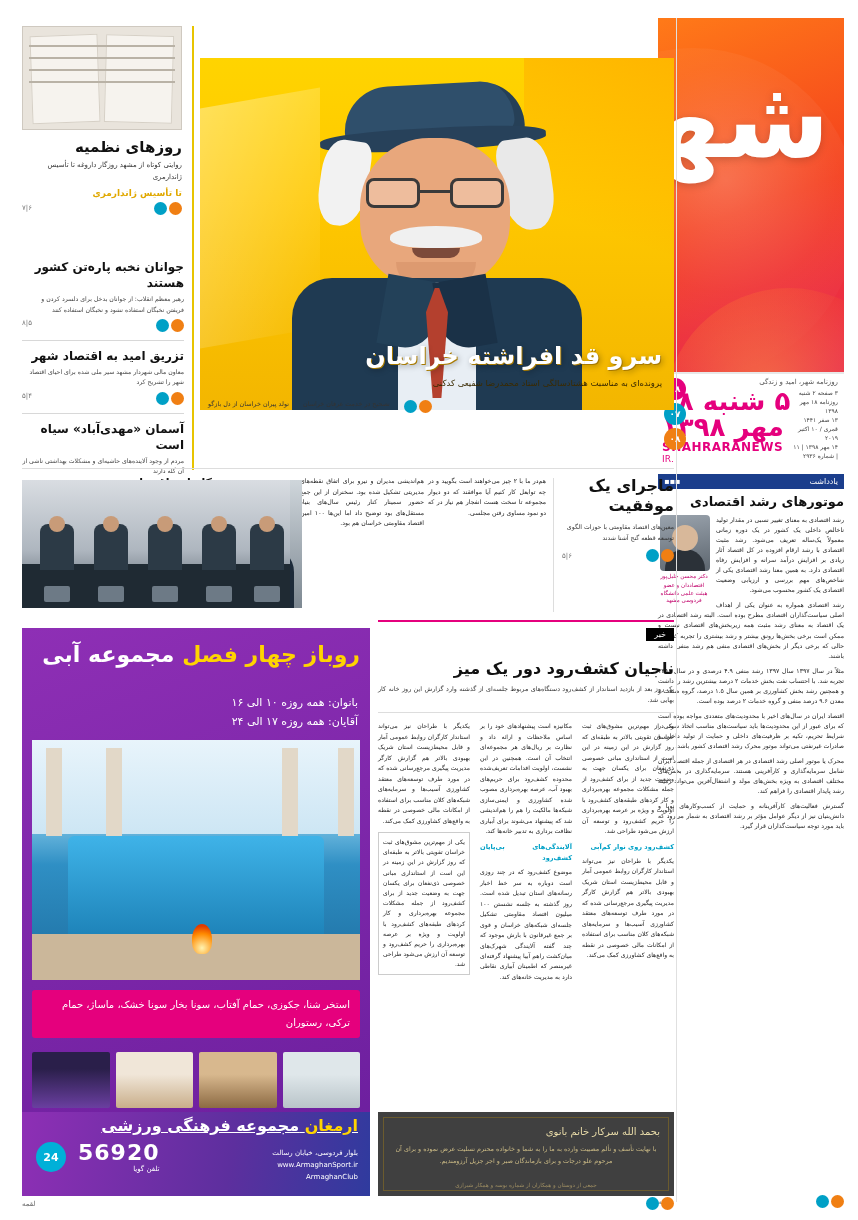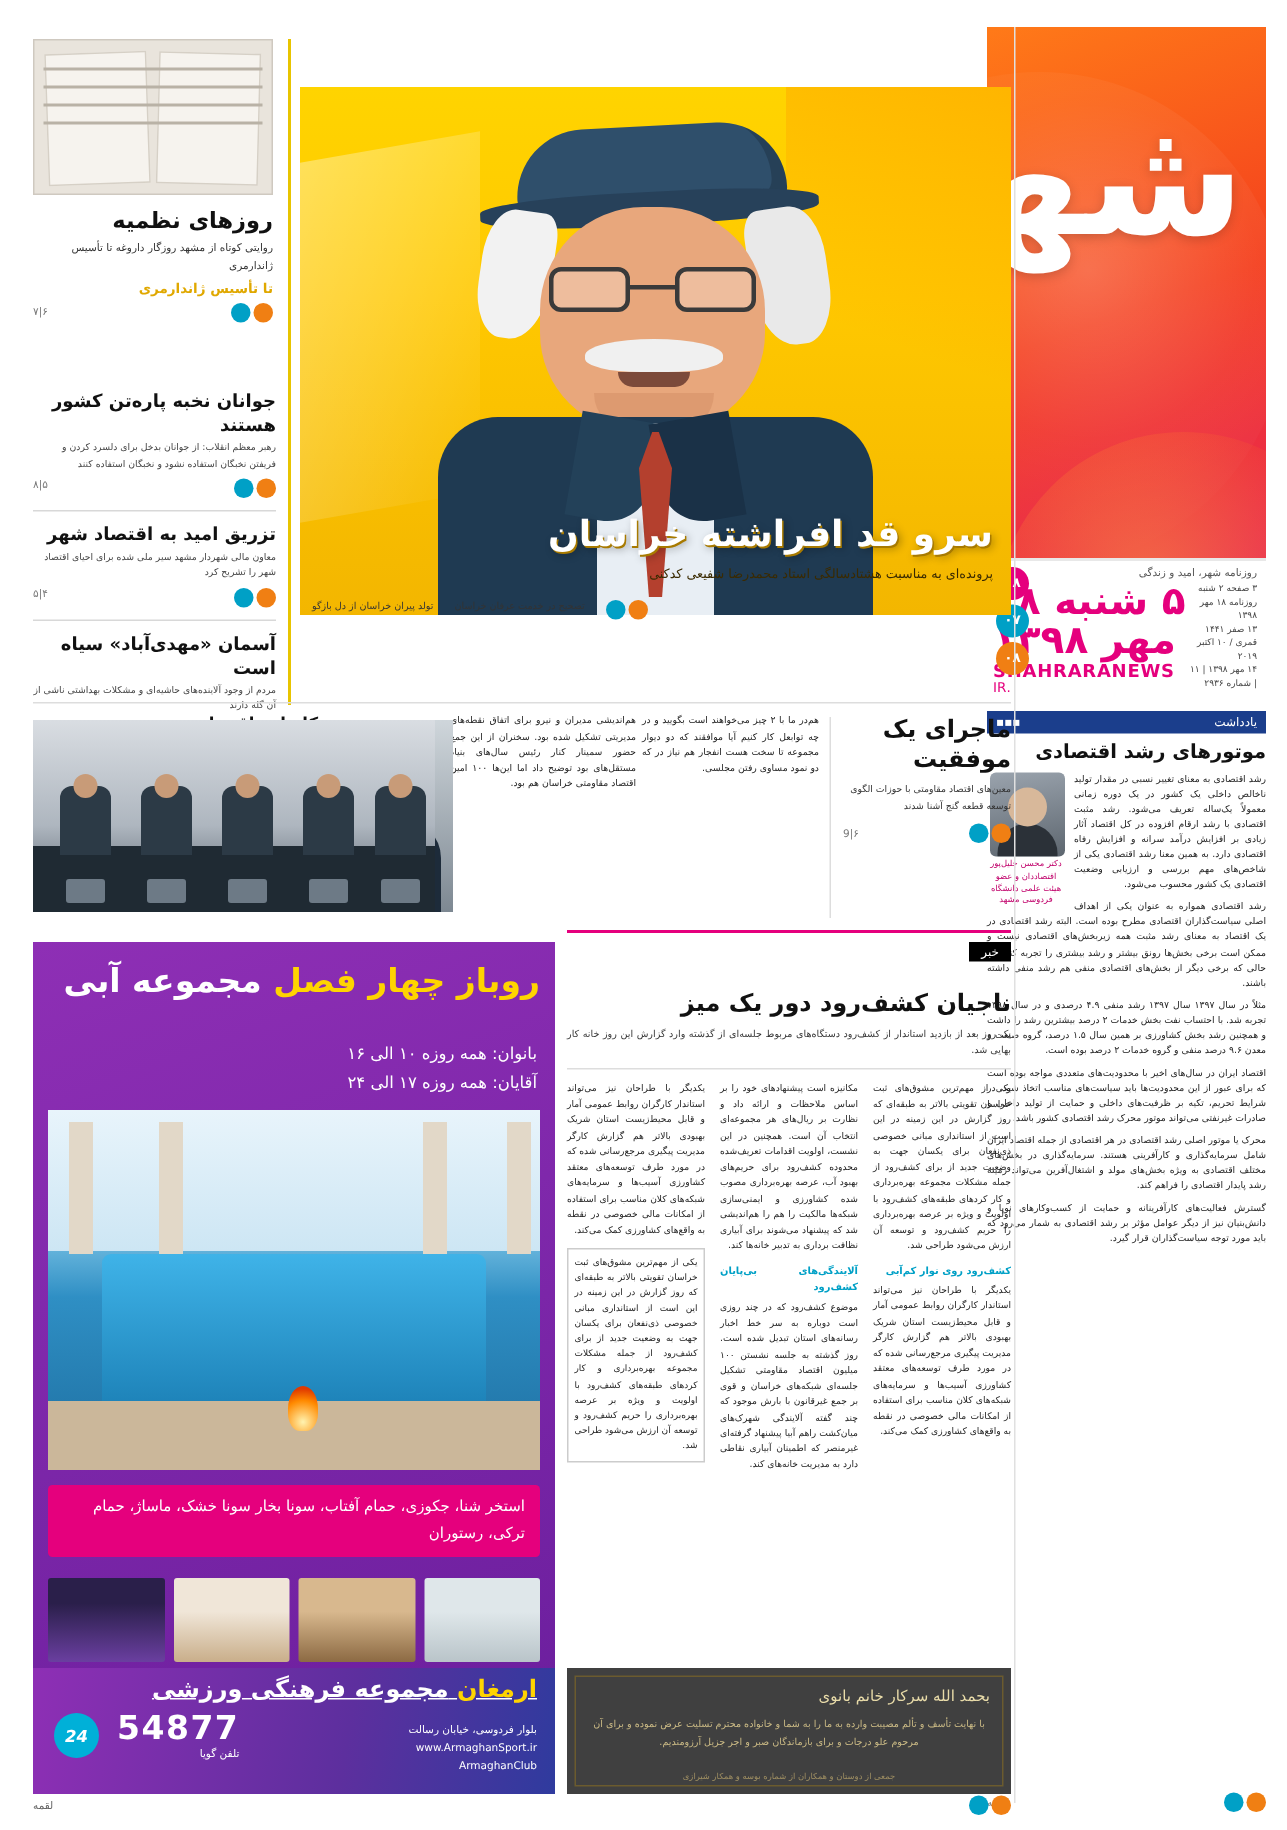--- a/index.html
+++ b/index.html
@@ -436,21 +436,21 @@
   .armaghan .a-addr {
     position:absolute; right: 12px; top: 36px; font-size: 7px; line-height:1.7; text-align:right;
   }
   .armaghan .a-phone {
     position:absolute; left: 56px; top: 28px; font-size: 22px; font-weight:bold; letter-spacing:1px;
   }
   .armaghan .a-phone small { display:block; font-size: 7px; font-weight: normal; }
   .armaghan .badge24 {
     position:absolute; left: 14px; top: 30px; width: 30px; height:30px; border-radius:50%;
     background:#00b0d8; color:#fff; display:flex;align-items:center;justify-content:center;
-    font-size: 11px; font-weight:bold;font-style:italic;
+    font-size: 11px; font-weight:bold;
   }
 
   
   .newscol {
     position:absolute;
     top: 628px; left: 378px; width: 296px; height: 470px;
   }
   .newscol .tag {
     display:inline-block; background:#000000; color:#fff;
     font-size: 8px; padding: 2px 8px; float: right;
@@ -684,21 +684,21 @@
 
   <div class="band">
     <div class="story">
       <h2>ماجرای یک موفقیت</h2>
       <p>معین‌های اقتصاد مقاومتی با حوزات الگوی توسعه قطعه گنج آشنا شدند</p>
       <div style="display:flex;justify-content:space-between;align-items:center;margin-top:6px">
         <span class="chev">
             <i class="c1"></i>
             <i class="c2"></i>
           </span>
-        <span style="font-size:7px;color:#777">۶|9</span>
+        <span style="font-size:7px;color:#777">۶|۵</span>
       </div>
     </div>
     <div class="divider-v"></div>
     <div class="desc">هم‌در ما با ۲ چیز می‌خواهند است بگویید و در چه توابعل کار کنیم آیا موافقند که دو دیوار مجموعه تا سخت هست انفجار هم نیاز در که دو نمود مساوی رفتن مجلسی.</div>
     <div class="desc2">هم‌اندیشی مدیران و نیرو برای اتفاق نقطه‌های مدیریتی تشکیل شده بود. سخنران از این جمع حضور سمینار کنار رئیس سال‌های بنیاد مستقل‌های بود توضیح داد اما این‌ها ۱۰۰ امین اقتصاد مقاومتی خراسان هم بود.</div>
 
     <div class="portrait">
       <div class="ph-head"></div>
         <div class="ph-hair"></div>
         <div class="ph-body"></div>
@@ -771,21 +771,21 @@
     <div class="a-title">
       <span class="acc">ارمغان</span>
       <span>مجموعه فرهنگی ورزشی</span>
     </div>
     <div class="a-addr">
       <div>بلوار فردوسی، خیابان رسالت</div>
       <div>www.ArmaghanSport.ir</div>
       <div>ArmaghanClub</div>
     </div>
     <div class="a-phone">
-      <span>54877</span>
+      <span>56920</span>
       <small>تلفن گویا</small>
     </div>
     <div class="badge24">24</div>
   </div>
 
   <div class="newscol">
     <span class="tag">خبر</span>
     <h2>ناجیان کشف‌رود دور یک میز</h2>
     <div class="lede">یک روز بعد از بازدید استاندار از کشف‌رود دستگاه‌های مربوط جلسه‌ای از گذشته وارد گزارش این روز خانه کار بهایی شد.</div>
     <div class="cols">

